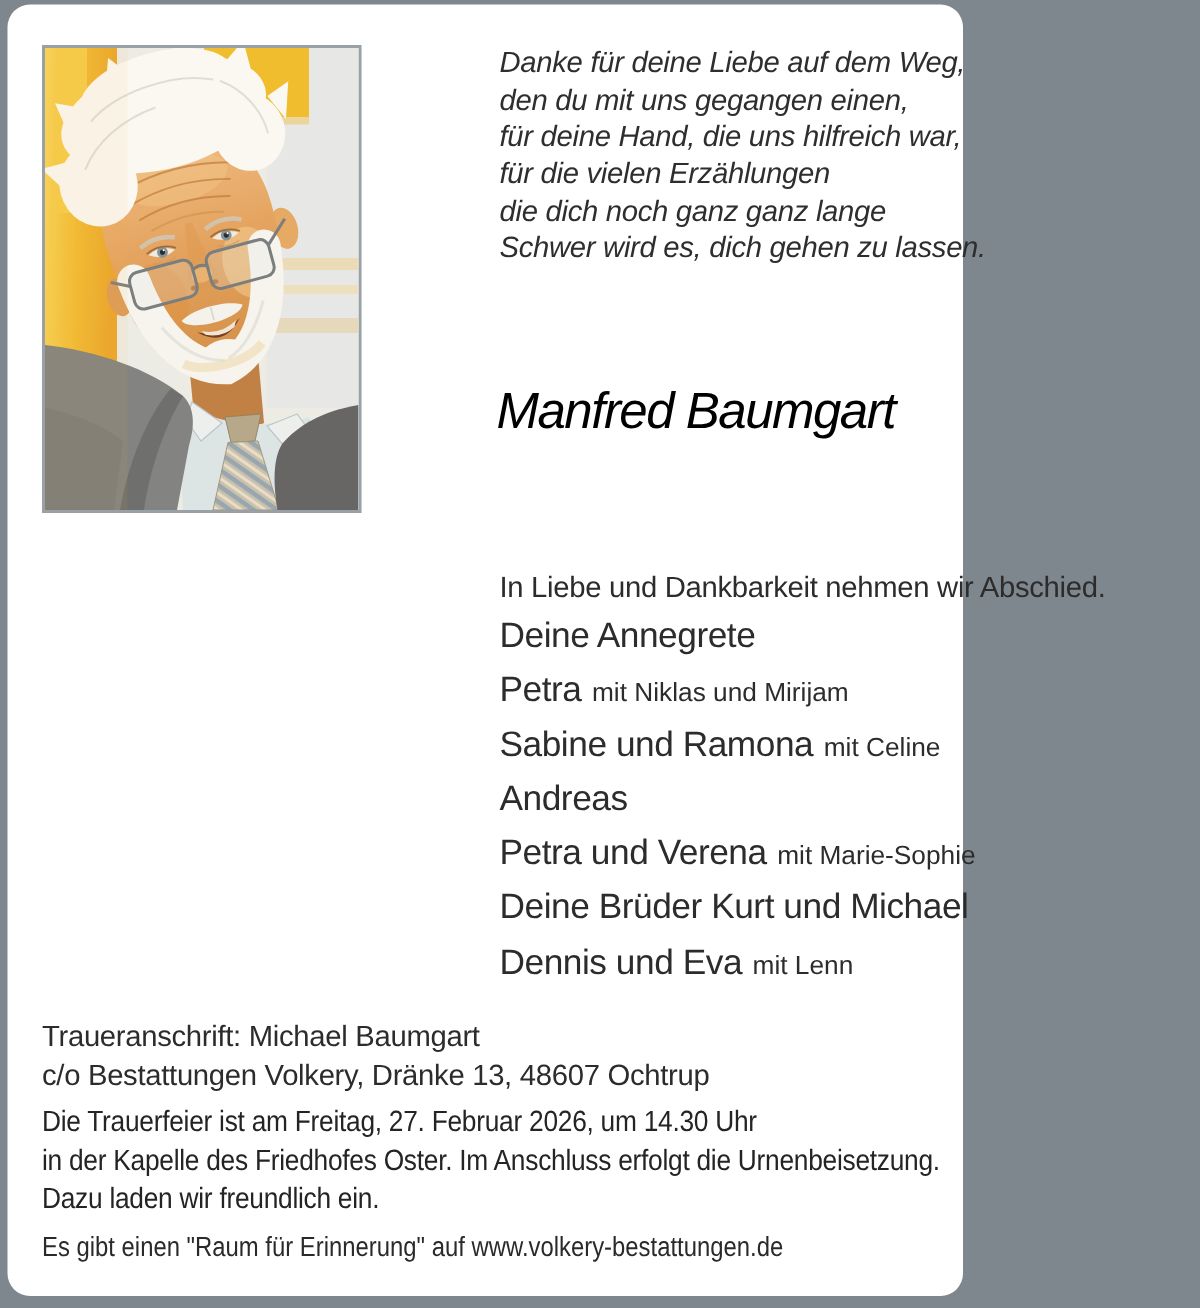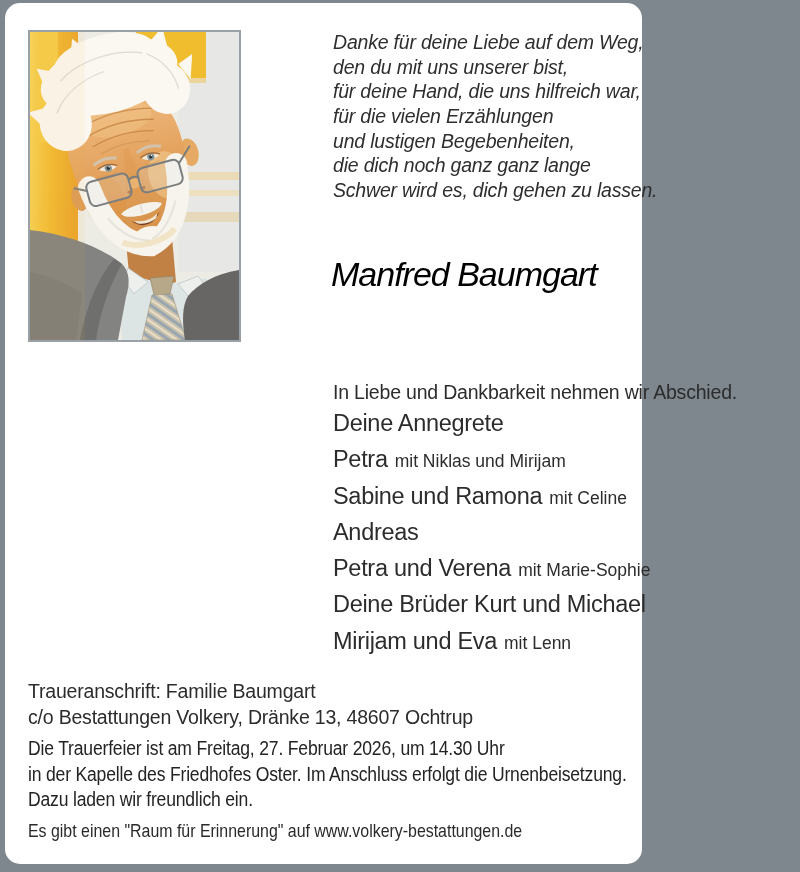--- a/index.html
+++ b/index.html
@@ -181,44 +181,43 @@
         </g>
       </g>
 
       <rect x="0" y="0" width="209" height="308" fill="#f3a63c" opacity="0.05"></rect>
       <rect x="0" y="0" width="55" height="308" fill="#f6b33f" opacity="0.08"></rect>
     </svg>
   </div>
 
   <div class="poem">
     <div>Danke für deine Liebe auf dem Weg,</div>
-    <div>den du mit uns unserer bist,</div>
+    <div>den du mit uns gegangen einen,</div>
     <div>für deine Hand, die uns hilfreich war,</div>
     <div>für die vielen Erzählungen</div>
-    <div>und lustigen Begebenheiten,</div>
     <div>die dich noch ganz ganz lange</div>
     <div>Schwer wird es, dich gehen zu lassen.</div>
   </div>
 
   <div class="name">Manfred Baumgart</div>
 
   <div class="farewell">In Liebe und Dankbarkeit nehmen wir Abschied.</div>
 
   <div class="mourners">
     <div class="mourner-row"><span class="m-name">Deine Annegrete</span><span class="m-sub"></span></div>
     <div class="mourner-row"><span class="m-name">Petra</span><span class="m-sub">mit Niklas und Mirijam</span></div>
     <div class="mourner-row"><span class="m-name">Sabine und Ramona</span><span class="m-sub">mit Celine</span></div>
     <div class="mourner-row"><span class="m-name">Andreas</span><span class="m-sub"></span></div>
     <div class="mourner-row"><span class="m-name">Petra und Verena</span><span class="m-sub">mit Marie-Sophie</span></div>
     <div class="mourner-row"><span class="m-name">Deine Brüder Kurt und Michael</span><span class="m-sub"></span></div>
-    <div class="mourner-row"><span class="m-name">Mirijam und Eva</span><span class="m-sub">mit Lenn</span></div>
+    <div class="mourner-row"><span class="m-name">Dennis und Eva</span><span class="m-sub">mit Lenn</span></div>
   </div>
 
   <div class="address">
-    <div>Traueranschrift: Familie Baumgart</div>
+    <div>Traueranschrift: Michael Baumgart</div>
     <div>c/o Bestattungen Volkery, Dränke 13, 48607 Ochtrup</div>
   </div>
 
   <div class="service">
     <div>Die Trauerfeier ist am Freitag, 27. Februar 2026, um 14.30 Uhr</div>
     <div>in der Kapelle des Friedhofes Oster. Im Anschluss erfolgt die Urnenbeisetzung.</div>
     <div>Dazu laden wir freundlich ein.</div>
   </div>
 
   <div class="memorial">Es gibt einen "Raum für Erinnerung" auf www.volkery-bestattungen.de</div>

